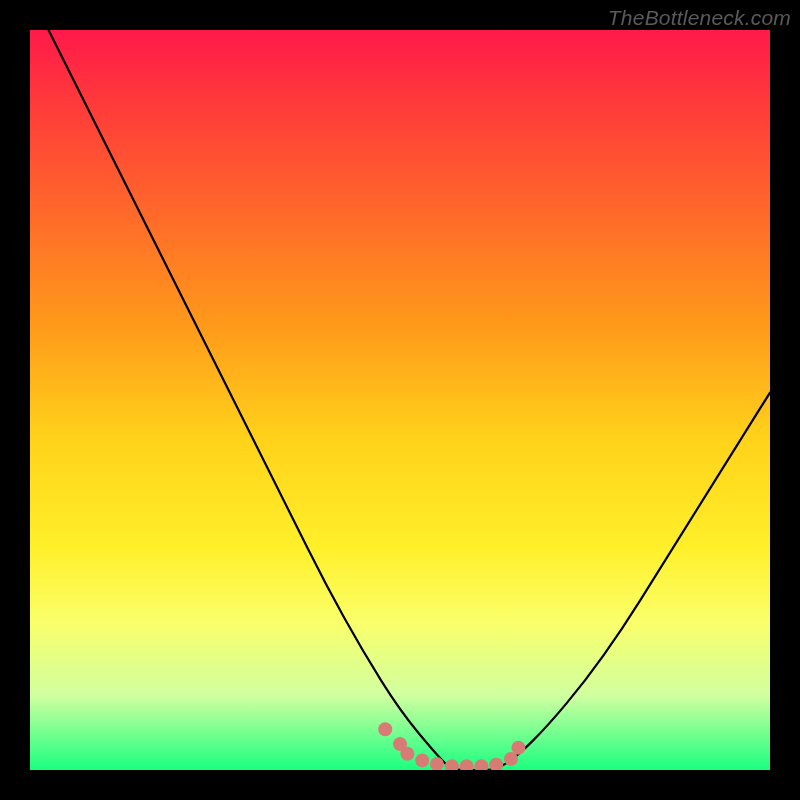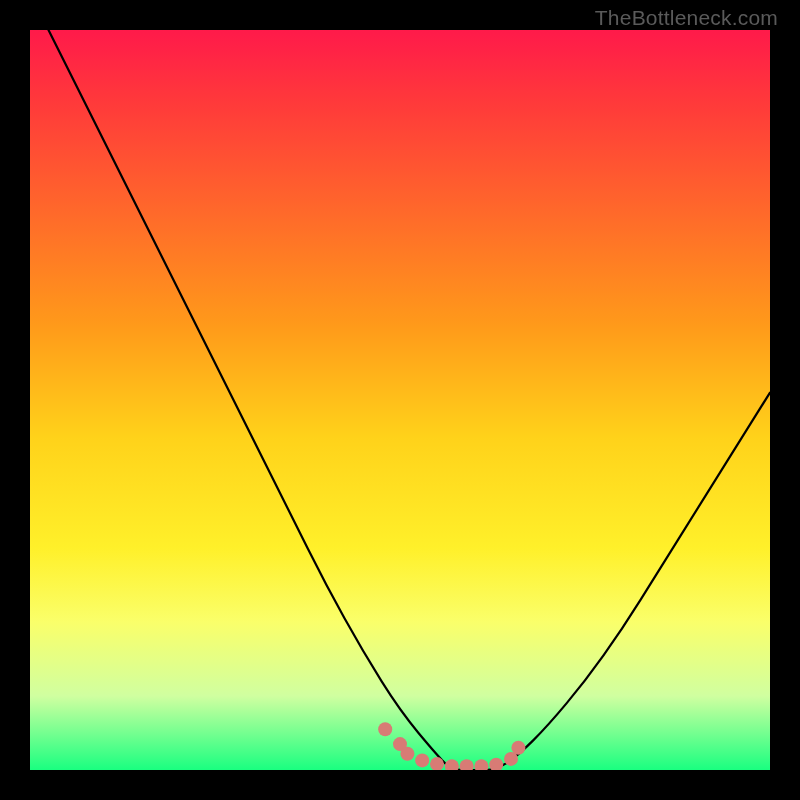--- a/index.html
+++ b/index.html
@@ -36,26 +36,27 @@
       #ffd21a 55%,
       #fff02a 70%,
       #faff6a 80%,
       #d0ffa0 90%,
       #1aff80 100%
     );
   }
   .attribution {
     position: absolute;
     top: 6px;
-    right: 22px;
+    right: 9px;
     color: #5a5a5a;
     font-size: 21px;
     font-weight: 500;
     letter-spacing: 0.2px;
     user-select: none;
+    font-style: italic;
   }
   svg.overlay {
     position: absolute;
     inset: 0;
     width: 100%;
     height: 100%;
   }
 </style>
 </head>
 <body>

